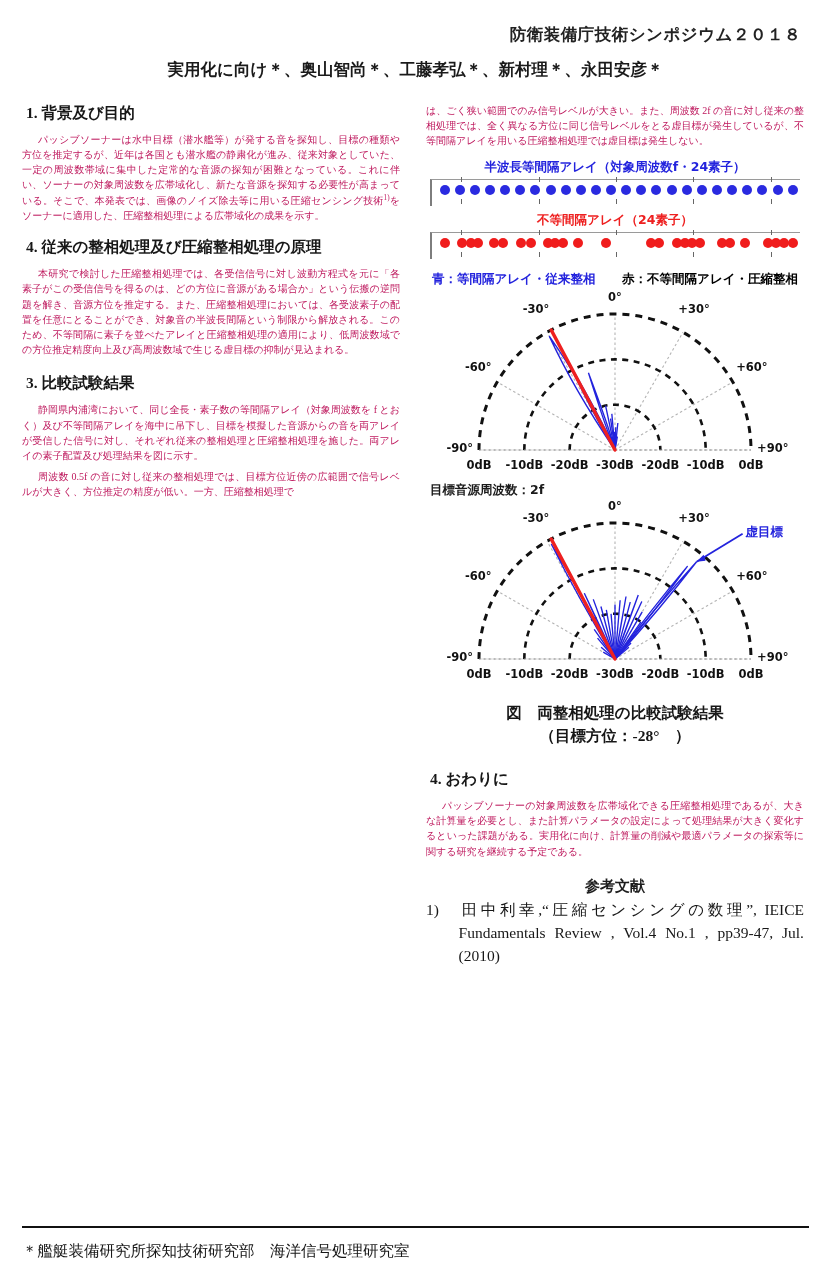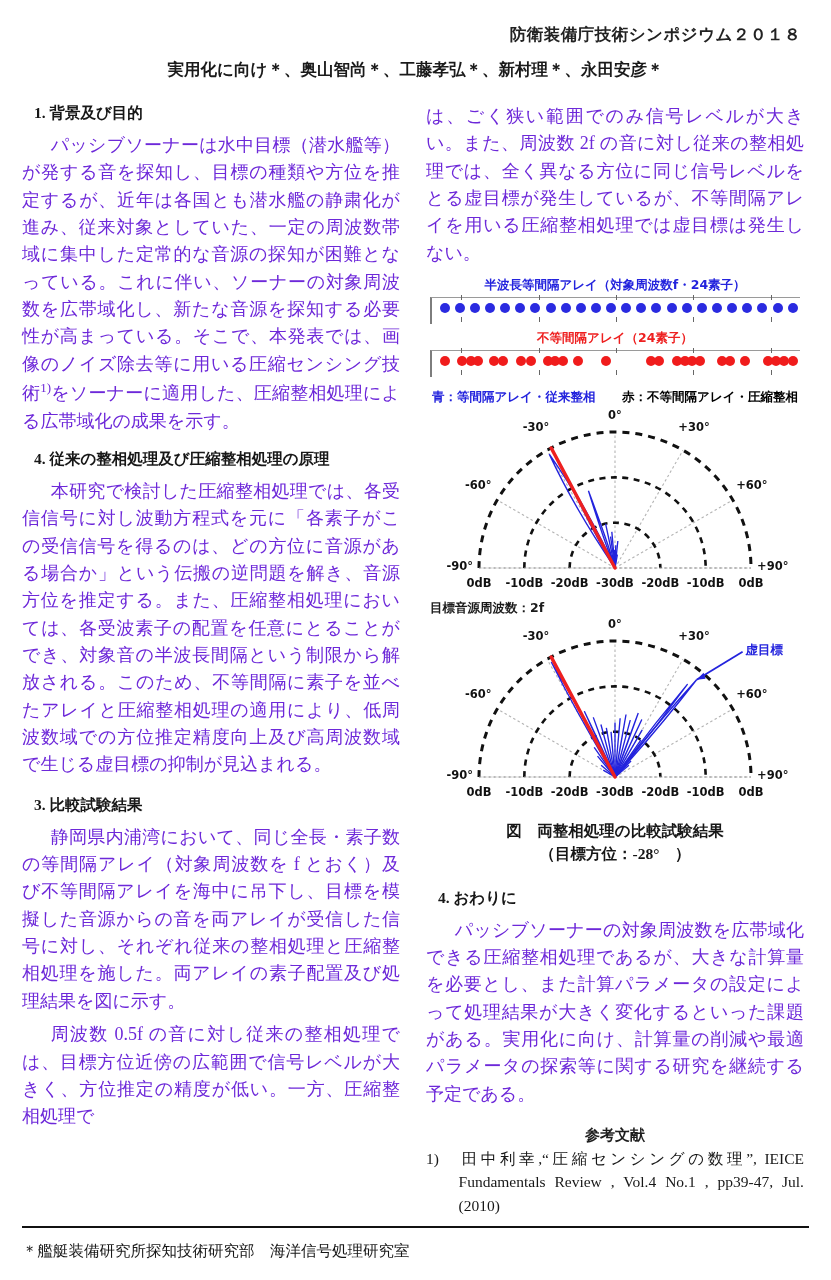--- a/index.html
+++ b/index.html
@@ -56,32 +56,32 @@
     gap: 26px;
     align-items: flex-start;
   }
   .col {
     width: 378px;
     flex: 0 0 378px;
   }
   h2.sect {
     font-size: 15.5px;
     font-weight: bold;
-    margin: 0 0 8px 12px;
+    margin: 0 0 8px 4px;
     line-height: 1.35;
     color: #171717;
   }
   p.para {
-    font-size: 18px;
+    font-size: 10px;
     line-height: 1.52;
     margin: 0 0 6px 0;
     text-indent: 1.6em;
     text-align: justify;
     text-justify: inter-ideograph;
-    color: #6d28d9;
+    color: #be185d;
   }
   .sup { font-size: 0.72em; vertical-align: super; }
 
   
   .figure-block { margin-top: 10px; }
   .arr-caption {
     text-align: center;
     font-size: 12.5px;
     font-weight: bold;
     font-family: "DejaVu Sans", "Liberation Sans", sans-serif;

